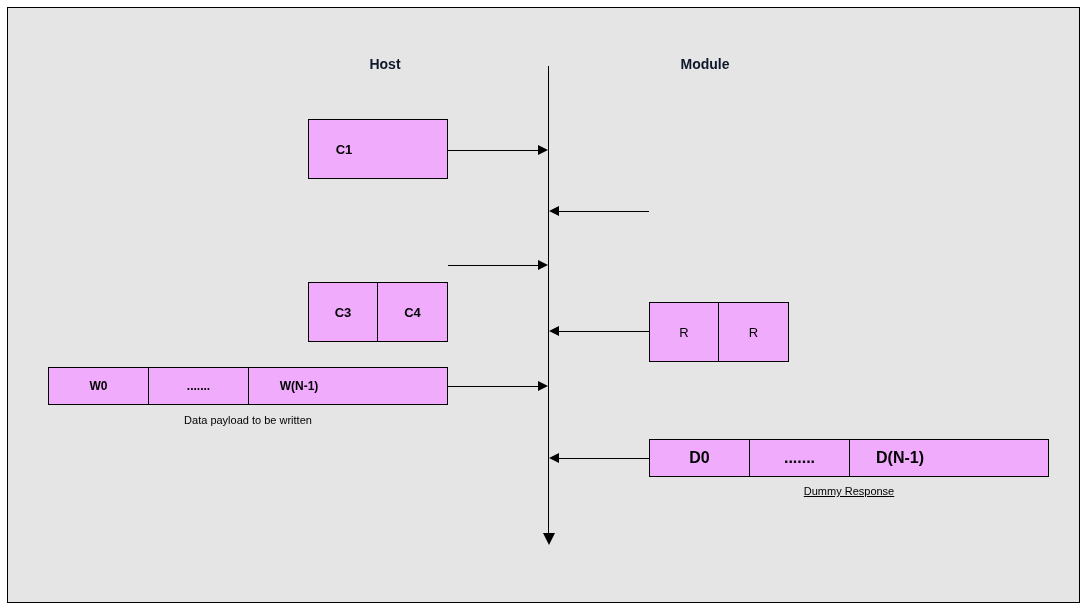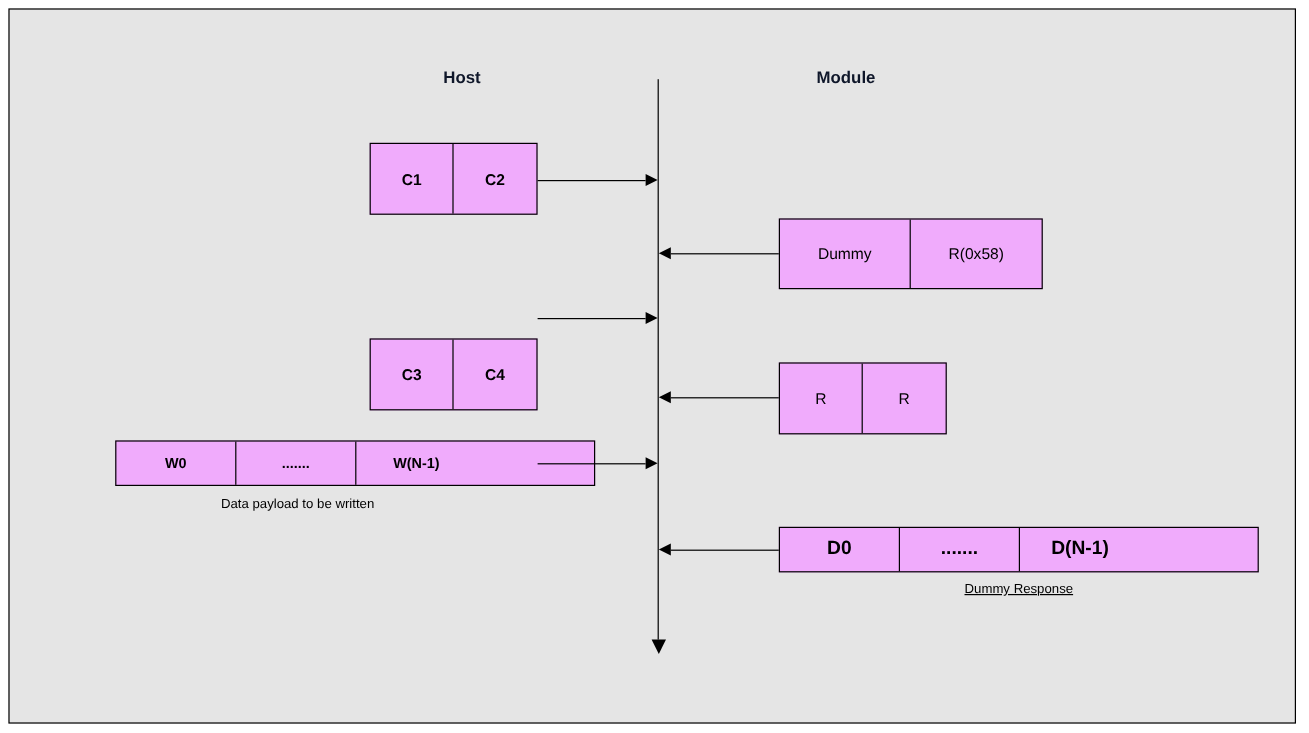--- a/index.html
+++ b/index.html
@@ -109,47 +109,42 @@
 
   <div class="abs actor-label" style="left:377px; top:48px;">Host</div>
 
   <div class="abs actor-label" style="left:697px; top:48px;">Module</div>
 
   <div class="lifeline-line" style="left:540px; top:58px; height:467px;"></div>
   <div class="lifeline-head" style="left:540.5px; top:525px;"></div>
 
   <div class="msg-row bold" style="left:300px; top:111px; width:140px; height:60px; font-size:13px;">
     <div class="msg-cell" style="width:70px;">C1</div>
-    <div class="msg-cell" style="width:70px;">C2</div>
   </div>
   <div class="arrow-line" style="left:440px; top:142px; width:90px;"></div>
   <div class="arrow-head-right" style="left:530px; top:142px;"></div>
 
-  <div class="msg-row regular" style="left:641px; top:174px; width:220px; height:59px; font-size:13px;">
-    <div class="msg-cell" style="width:110px;">Dummy</div>
-    <div class="msg-cell" style="width:110px;">R(0x58)</div>
-  </div>
   <div class="arrow-line" style="left:551px; top:203px; width:90px;"></div>
   <div class="arrow-head-left" style="left:541px; top:203px;"></div>
 
   <div class="msg-row bold" style="left:300px; top:231px; width:140px; height:60px; font-size:13px;margin-top:43px;">
     <div class="msg-cell" style="width:70px;">C3</div>
     <div class="msg-cell" style="width:70px;">C4</div>
   </div>
   <div class="arrow-line" style="left:440px; top:257px; width:90px;"></div>
   <div class="arrow-head-right" style="left:530px; top:257px;"></div>
 
   <div class="msg-row regular" style="left:641px; top:294px; width:140px; height:60px; font-size:13px;">
     <div class="msg-cell" style="width:70px;">R</div>
     <div class="msg-cell" style="width:70px;">R</div>
   </div>
   <div class="arrow-line" style="left:551px; top:323px; width:90px;"></div>
   <div class="arrow-head-left" style="left:541px; top:323px;"></div>
 
-  <div class="msg-row bold" style="left:40px; top:359px; width:400px; height:38px; font-size:12px;margin-left:48px;">
+  <div class="msg-row bold" style="left:40px; top:359px; width:400px; height:38px; font-size:12px;">
     <div class="msg-cell" style="width:100px;">W0</div>
     <div class="msg-cell" style="width:100px;">.......</div>
     <div class="msg-cell" style="width:100px;">W(N-1)</div>
   </div>
   <div class="arrow-line" style="left:440px; top:378px; width:90px;"></div>
   <div class="arrow-head-right" style="left:530px; top:378px;"></div>
   <div class="caption" style="left:240px; top:406px;">Data payload to be written</div>
 
   <div class="msg-row bold" style="left:641px; top:431px; width:400px; height:38px; font-size:16px;">
     <div class="msg-cell" style="width:100px;">D0</div>

